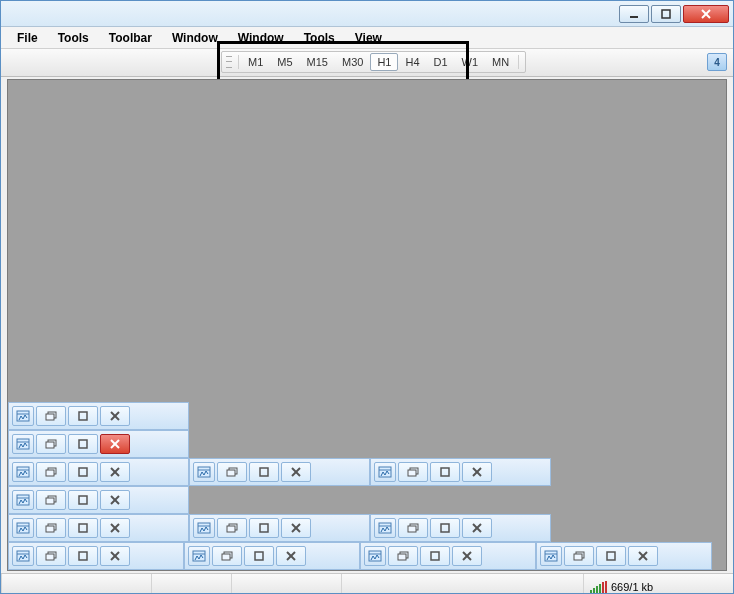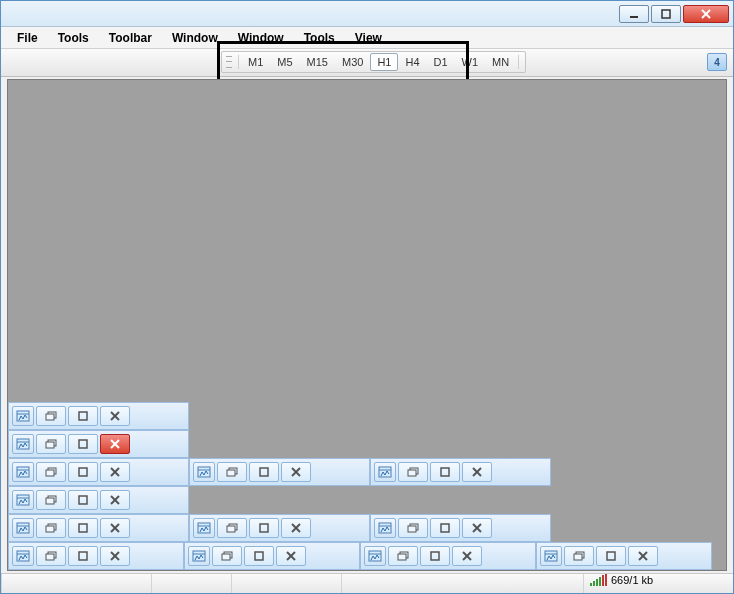--- a/index.html
+++ b/index.html
@@ -42,21 +42,21 @@
 .childwin { height: 28px; display: flex; align-items: center; gap: 2px; padding: 2px 3px; background: linear-gradient(to bottom,#e9f2fc,#cde3f7); border: 1px solid #9cbde0; }
 .childwin.narrow { width: 176px; }
 .childwin.wide   { width: 181px; }
 .cicon { width: 22px; height: 20px; border: 1px solid #8fb5db; border-radius: 2px; background: linear-gradient(to bottom,#f0f7ff,#cfe4f7); display:flex;align-items:center;justify-content:center;}
 .cbtn { width: 30px; height: 20px; border: 1px solid #8fb5db; border-radius: 2px; background: linear-gradient(to bottom,#f4faff,#d8ebfb); display:flex;align-items:center;justify-content:center; cursor:pointer;}
 .cbtn.hover-close { background: linear-gradient(to bottom,#f28d86,#d94330); border-color:#a22;}
 .cbtn svg, .cicon svg { display:block; }
 
 
 .statusbar { position: absolute; left: 0; right: 0; bottom: 0; height: 20px; background: linear-gradient(to bottom,#fafafa,#e8e8e8); border-top: 1px solid #c8c8c8; display: flex; align-items: center; font-size: 11px; }
-.status-cell { height: 100%; border-left: 1px solid #d4d4d4; display:flex; align-items:flex-start; padding:0 6px;}
+.status-cell { height: 100%; border-left: 1px solid #d4d4d4; display:flex; align-items:flex-end; padding:0 6px;}
 .status-spacer { flex:1; }
 .conn-bars { display:flex; align-items:flex-end; gap:1px; height:12px; margin-right:4px;}
 .conn-bars span { width:2px; background:#3a9a3a; }
 .conn-bars span:nth-child(1){height:3px;} .conn-bars span:nth-child(2){height:5px;} .conn-bars span:nth-child(3){height:7px;} .conn-bars span:nth-child(4){height:9px;} .conn-bars span:nth-child(5){height:11px;background:#c83434;} .conn-bars span:nth-child(6){height:12px;background:#c83434;}
 </style>
 </head>
 <body>
 
 <div class="window">
 

